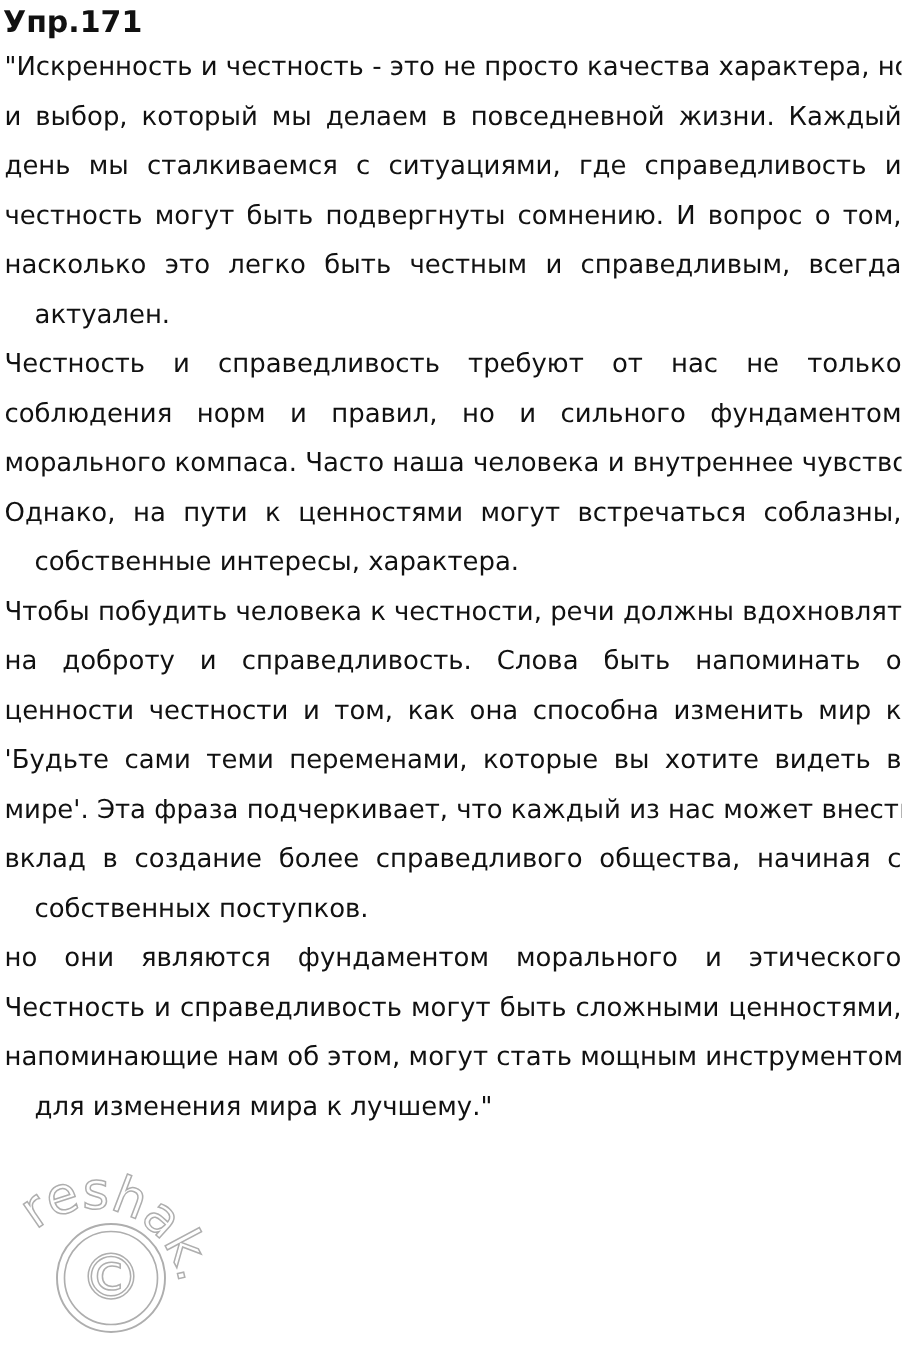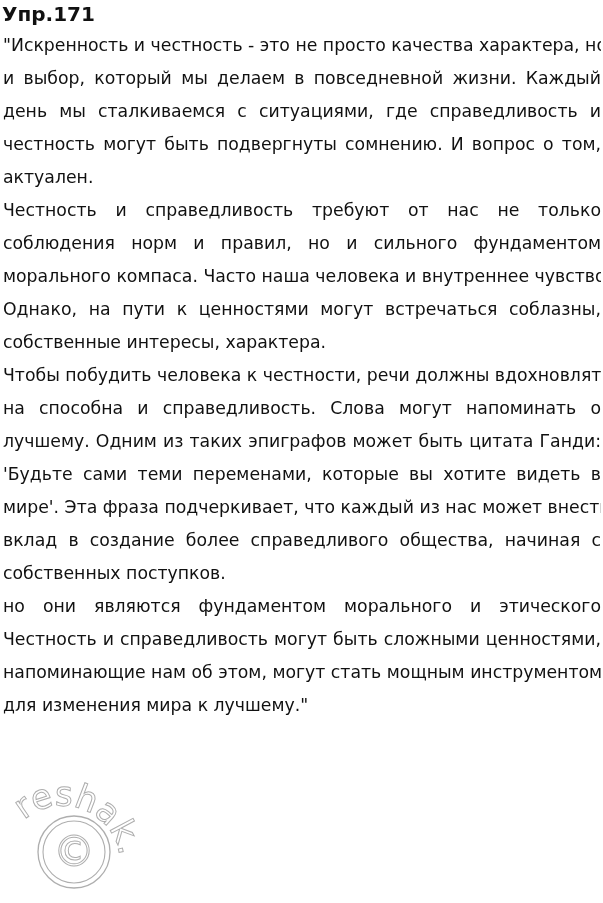--- a/index.html
+++ b/index.html
@@ -43,20 +43,21 @@
       height: 33px;
       line-height: 33px;
       font-size: 17.3px;
       white-space: nowrap;
       text-align: justify;
       text-align-last: justify;
       overflow: hidden;
     }
     .line.last {
       text-align-last: left;
+      margin-left: 20px;
     }
     .watermark {
       position: absolute;
       left: 2px;
       top: 742px;
       width: 175px;
       height: 160px;
       pointer-events: none;
       opacity: 0.85;
     }
@@ -67,35 +68,36 @@
 <div class="page">
   <div class="heading">Упр.171</div>
 
   <div class="body-text">
 
     <div>
       <div class="line">"Искренность и честность - это не просто качества характера, но</div>
       <div class="line">и выбор, который мы делаем в повседневной жизни. Каждый</div>
       <div class="line">день мы сталкиваемся с ситуациями, где справедливость и</div>
       <div class="line">честность могут быть подвергнуты сомнению. И вопрос о том,</div>
+      <div class="line">насколько это легко быть честным и справедливым, всегда</div>
       <div class="line last">актуален.</div>
     </div>
 
     <div>
       <div class="line">Честность и справедливость требуют от нас не только</div>
       <div class="line">соблюдения норм и правил, но и сильного фундаментом</div>
       <div class="line">морального компаса. Часто наша человека и внутреннее чувство</div>
       <div class="line">Однако, на пути к ценностями могут встречаться соблазны,</div>
       <div class="line last">собственные интересы, характера.</div>
     </div>
 
     <div>
       <div class="line">Чтобы побудить человека к честности, речи должны вдохновлять</div>
-      <div class="line">на способна и справедливость. Слова могут напоминать о</div>
-      <div class="line">лучшему. Одним из таких эпиграфов может быть цитата Ганди:</div>
+      <div class="line">на доброту и справедливость. Слова быть напоминать о</div>
+      <div class="line">ценности честности и том, как она способна изменить мир к</div>
       <div class="line">'Будьте сами теми переменами, которые вы хотите видеть в</div>
       <div class="line">мире'. Эта фраза подчеркивает, что каждый из нас может внести</div>
       <div class="line">вклад в создание более справедливого общества, начиная с</div>
       <div class="line last">собственных поступков.</div>
     </div>
 
     <div>
       <div class="line">но они являются фундаментом морального и этического</div>
       <div class="line">Честность и справедливость могут быть сложными ценностями,</div>
       <div class="line">напоминающие нам об этом, могут стать мощным инструментом</div>

